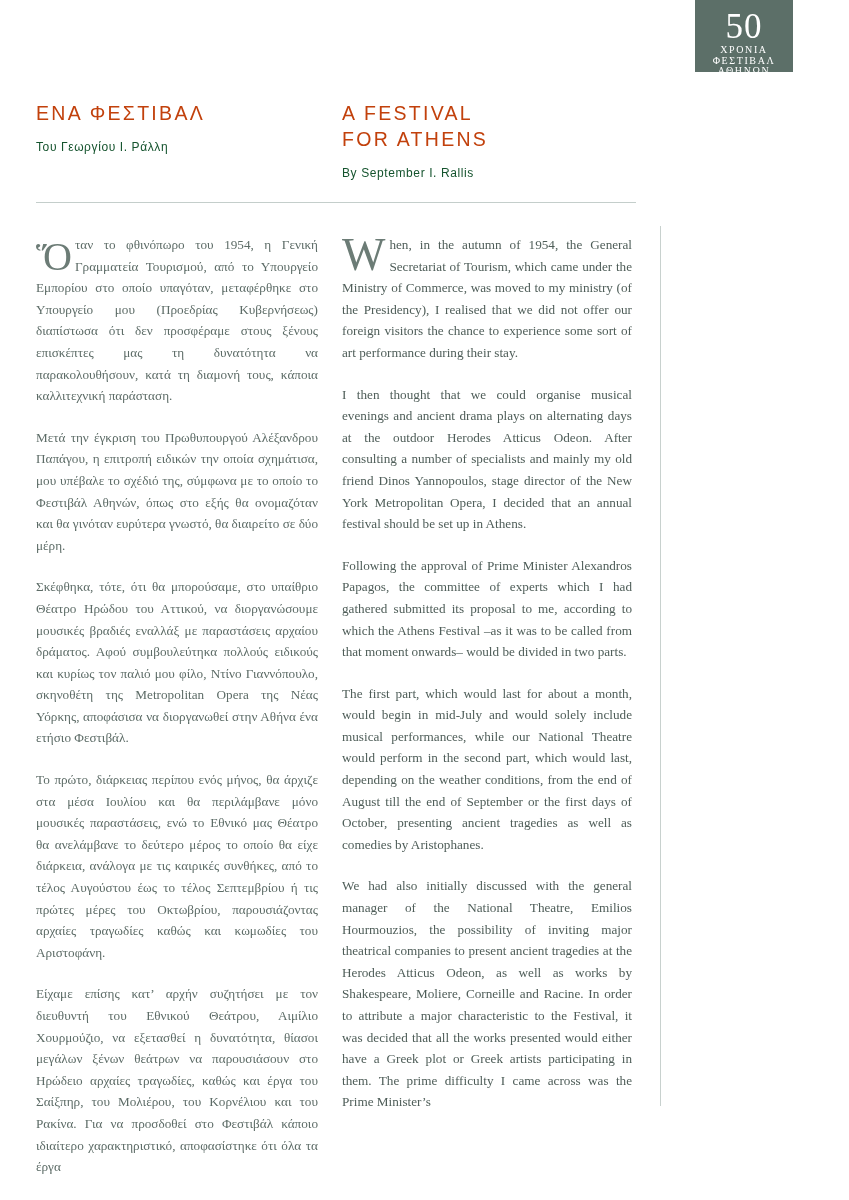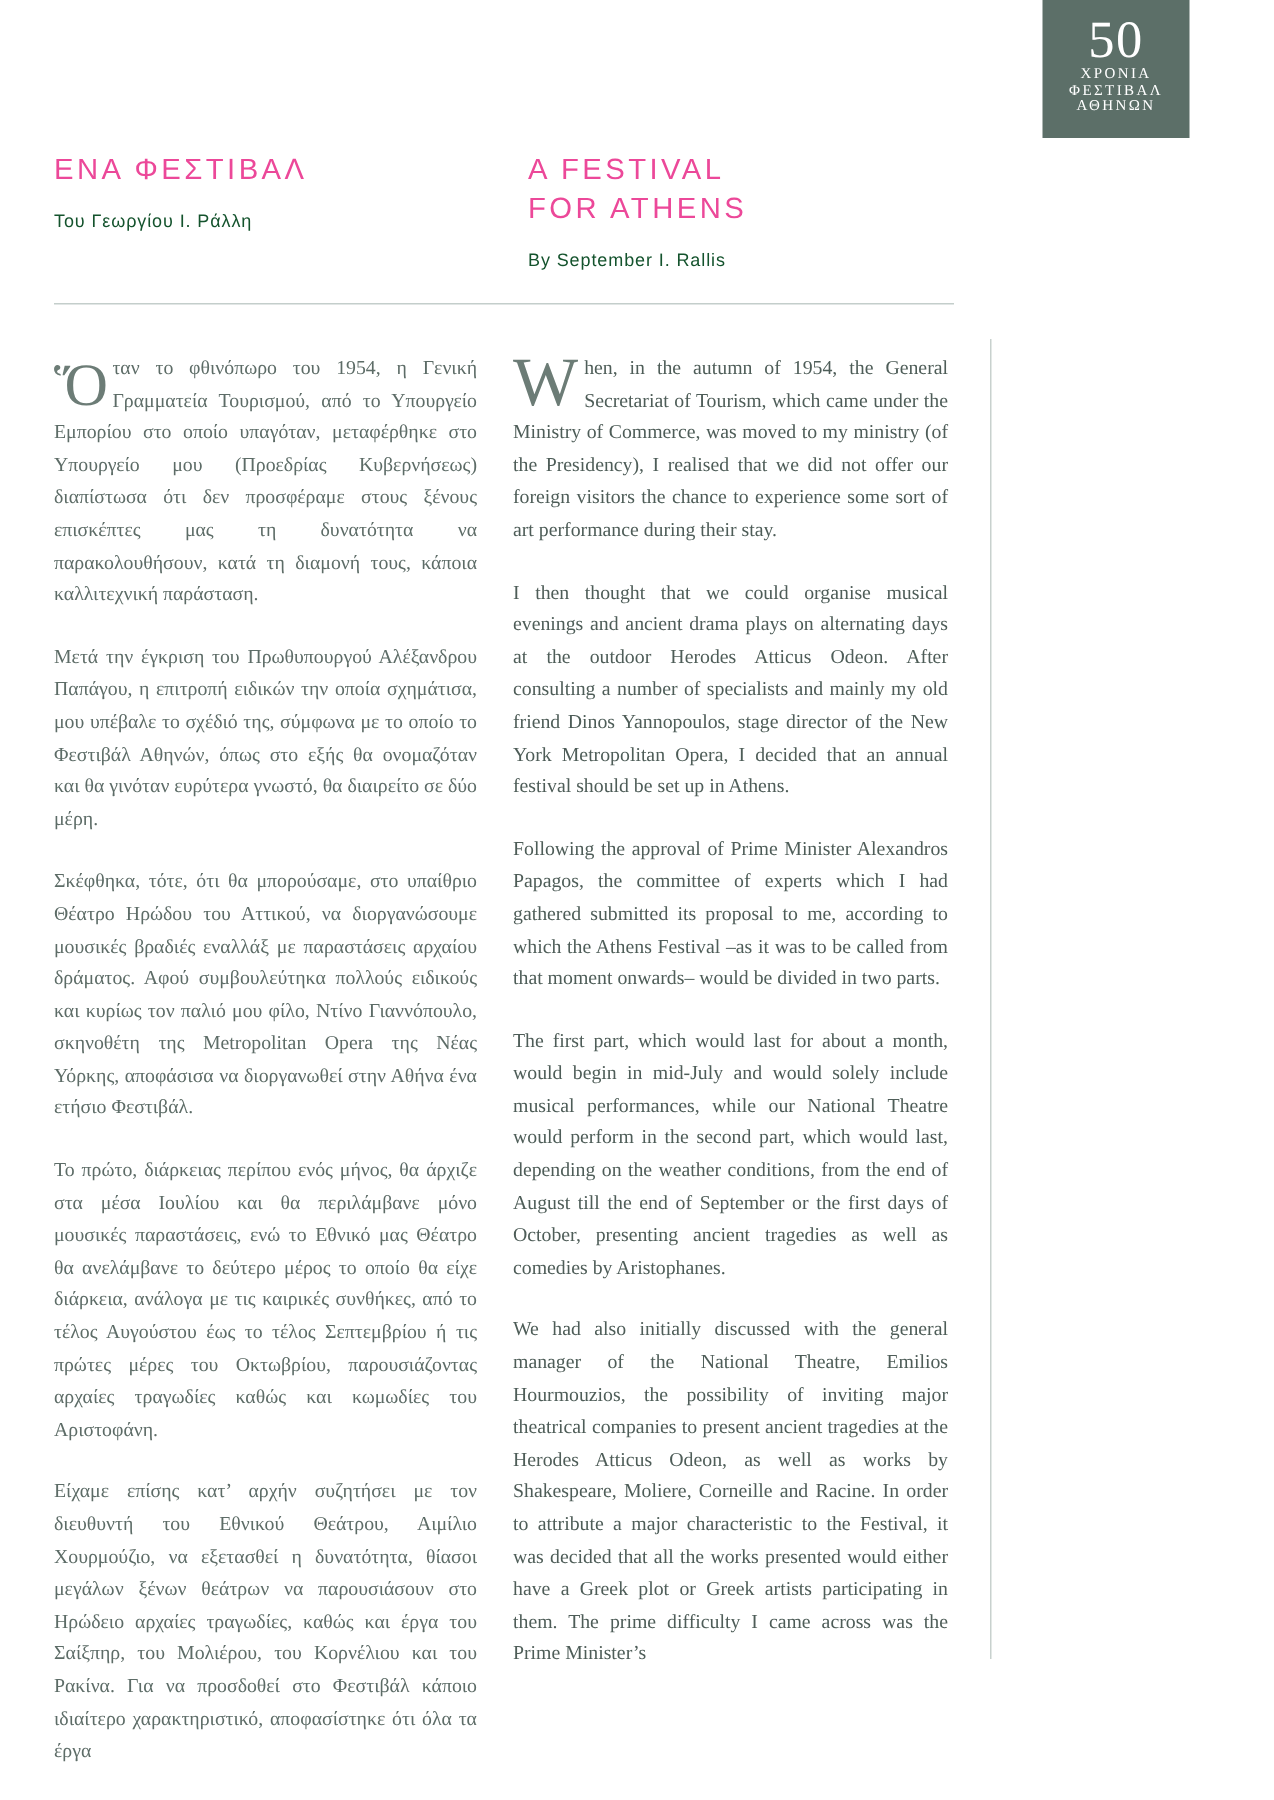--- a/index.html
+++ b/index.html
@@ -15,21 +15,21 @@
     color: #4a5a55;
     overflow: hidden;
   }
 
   
   .badge {
     position: absolute;
     top: 0;
     right: 56px;
     width: 98px;
-    height: 92px;
+    height: 72px;
     background: #5c6f68;
     color: #ffffff;
     text-align: center;
     padding-top: 10px;
     box-sizing: border-box;
   }
   .badge-num {
     font-family: "Liberation Serif", serif;
     font-size: 35px;
     line-height: 34px;
@@ -46,30 +46,30 @@
 
   
   .col-left-head {
     position: absolute;
     left: 36px;
     top: 100px;
     width: 280px;
   }
   .col-right-head {
     position: absolute;
-    left: 352px;
+    left: 342px;
     top: 100px;
     width: 290px;
   }
   .title {
     font-family: "Liberation Sans", sans-serif;
     font-size: 19.5px;
     letter-spacing: 2.3px;
     line-height: 26px;
-    color: #ec4899;
+    color: #c2410c;
     font-weight: normal;
     margin: 0;
   }
   .byline {
     font-family: "Liberation Sans", sans-serif;
     font-size: 12px;
     letter-spacing: 0.6px;
     color: #14532d;
     margin-top: 14px;
   }

